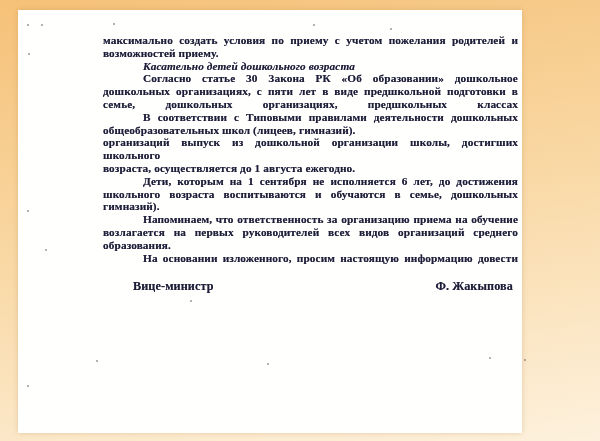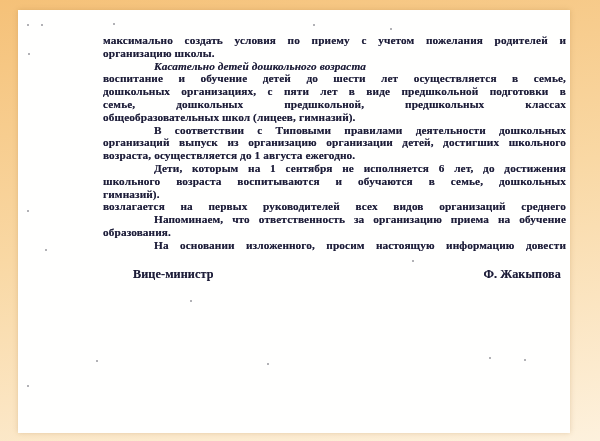--- a/index.html
+++ b/index.html
@@ -12,41 +12,41 @@
   * { margin: 0; padding: 0; box-sizing: border-box; }
   html, body { width: 600px; height: 441px; overflow: hidden; }
   body {
     font-family: "Liberation Serif", "DejaVu Serif", serif;
     background: linear-gradient(170deg, var(--frame-top) 0%, var(--frame-mid) 48%, var(--frame-bottom) 100%);
     position: relative;
   }
   .paper {
     position: absolute;
     left: 18px; top: 10px;
-    width: 552px; height: 423px;
+    width: 504px; height: 423px;
     background: var(--paper);
     box-shadow: 0 0 5px rgba(160, 115, 55, 0.28);
   }
   .doc-body {
     position: absolute;
     left: 85px; right: 4px; top: 24px;
     color: var(--ink);
     font-size: 11.3px;
     line-height: 12.8px;
     font-weight: 700;
     letter-spacing: 0.1px;
     text-shadow: 0 0 0.6px rgba(30, 30, 70, 0.65);
   }
   .line {
     text-align: justify;
     text-align-last: left;
     white-space: normal;
   }
   .line.just { text-align-last: justify; }
-  .line.indent { margin-left: 51px; }
+  .line.indent { margin-left: 40px; }
   .line.heading { font-style: italic; }
   .signature {
     display: flex;
     justify-content: space-between;
     align-items: baseline;
     margin-top: 16px;
     padding-left: 30px;
     padding-right: 5px;
     font-size: 12.2px;
     gap: 40px;
@@ -58,34 +58,34 @@
     background: rgba(70, 70, 80, 0.55);
   }
 </style>
 </head>
 <body>
 
 <div class="paper">
   <div class="doc-body">
 
   <div class="line just">максимально создать условия по приему с учетом пожелания родителей и</div>
-      <div class="line">организацию школы.</div>
+      <div class="line">возможностей приему.</div>
       <div class="line heading indent">Касательно детей дошкольного возраста</div>
-      <div class="line just">воспитание и обучение детей до шести лет осуществляется в семье,</div>
+      <div class="line just indent">Согласно статье 30 Закона РК «Об образовании» дошкольное</div>
       <div class="line just">дошкольных организациях, с пяти лет в виде предшкольной подготовки в</div>
-      <div class="line just">семье, дошкольных предшкольной, предшкольных классах</div>
+      <div class="line just">семье, дошкольных организациях, предшкольных классах</div>
+      <div class="line just indent">В соответствии с Типовыми правилами деятельности дошкольных</div>
       <div class="line">общеобразовательных школ (лицеев, гимназий).</div>
-      <div class="line just indent">В соответствии с Типовыми правилами деятельности дошкольных</div>
-      <div class="line just">организаций выпуск из организацию организации детей, достигших школьного</div>
+      <div class="line just">организаций выпуск из дошкольной организации школы, достигших школьного</div>
       <div class="line">возраста, осуществляется до 1 августа ежегодно.</div>
       <div class="line just indent">Дети, которым на 1 сентября не исполняется 6 лет, до достижения</div>
       <div class="line just">школьного возраста воспитываются и обучаются в семье, дошкольных</div>
       <div class="line">гимназий).</div>
+      <div class="line just indent">Напоминаем, что ответственность за организацию приема на обучение</div>
       <div class="line just">возлагается на первых руководителей всех видов организаций среднего</div>
-      <div class="line just indent">Напоминаем, что ответственность за организацию приема на обучение</div>
       <div class="line">образования.</div>
       <div class="line just indent">На основании изложенного, просим настоящую информацию довести</div>
       <div class="signature">
         <span>Вице-министр</span>
         <span>Ф. Жакыпова</span>
       </div>
     </div>
 
   <div class="signature-anchor"></div>
 

